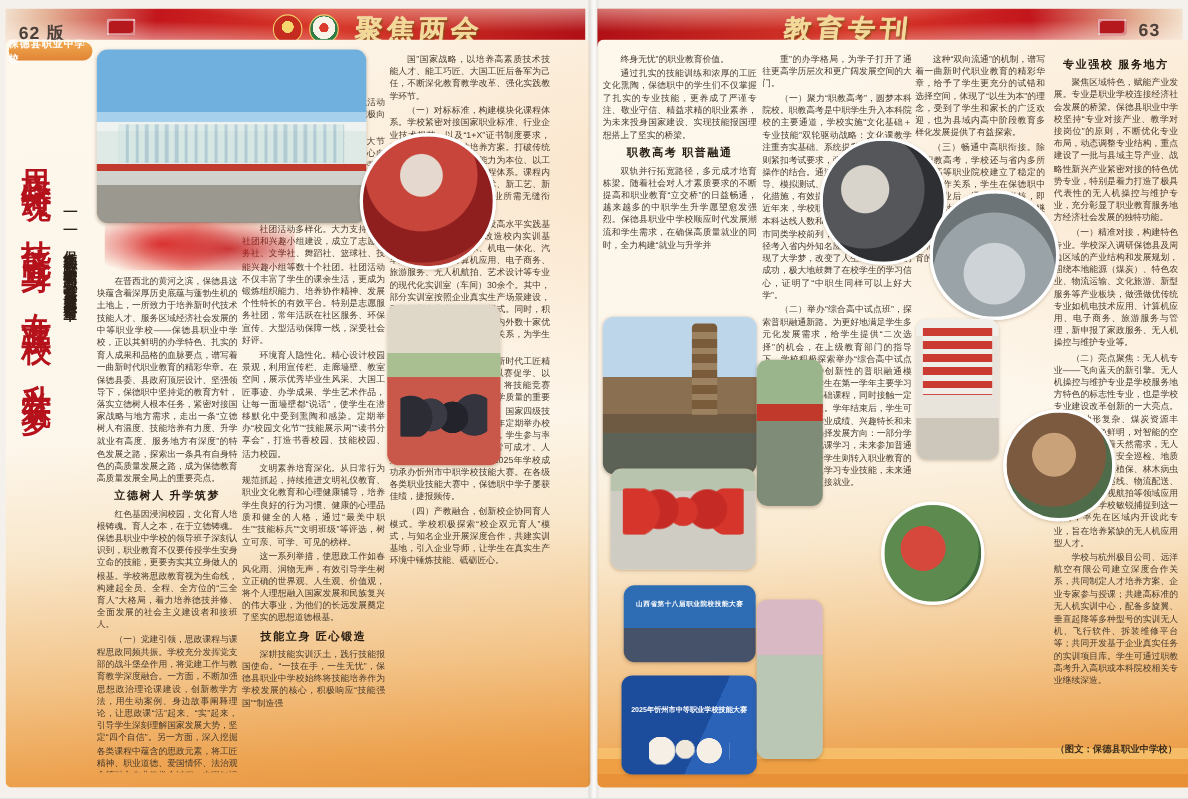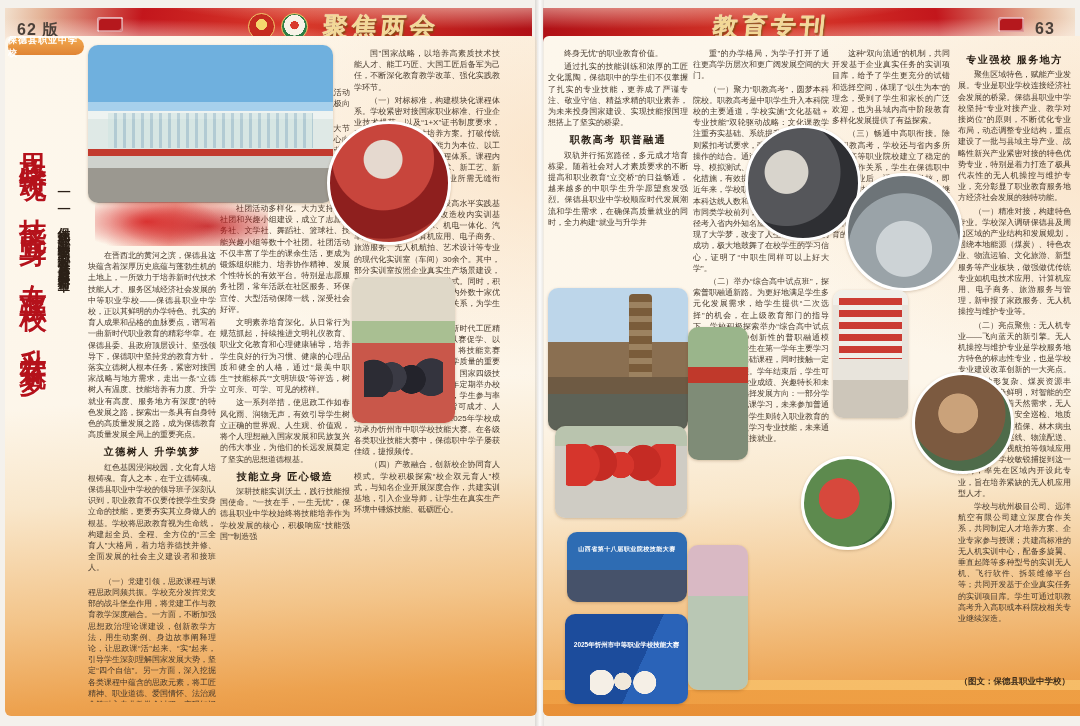--- a/index.html
+++ b/index.html
@@ -125,20 +125,21 @@
     <div class="col" style="left:83px;top:214px;width:128px;height:452px;">
         <p class="para">在晋西北的黄河之滨，保德县这块蕴含着深厚历史底蕴与蓬勃生机的土地上，一所致力于培养新时代技术技能人才、服务区域经济社会发展的中等职业学校——保德县职业中学校，正以其鲜明的办学特色、扎实的育人成果和品格的血脉要点，谱写着一曲新时代职业教育的精彩华章。在保德县委、县政府顶层设计、坚强领导下，保德职中坚持党的教育方针，落实立德树人根本任务，紧密对接国家战略与地方需求，走出一条“立德树人有温度、技能培养有力度、升学就业有高度、服务地方有深度”的特色发展之路，探索出一条具有自身特色的高质量发展之路，成为保德教育高质量发展全局上的重要亮点。</p>
         <h4 class="colhead">立德树人 升学筑梦</h4>
         <p class="para">红色基因浸润校园，文化育人培根铸魂。育人之本，在于立德铸魂。保德县职业中学校的领导班子深刻认识到，职业教育不仅要传授学生安身立命的技能，更要夯实其立身做人的根基。学校将思政教育视为生命线，构建起全员、全程、全方位的“三全育人”大格局，着力培养德技并修、全面发展的社会主义建设者和接班人。</p>
         <p class="para">（一）党建引领，思政课程与课程思政同频共振。学校充分发挥党支部的战斗堡垒作用，将党建工作与教育教学深度融合。一方面，不断加强思想政治理论课建设，创新教学方法，用生动案例、身边故事阐释理论，让思政课“活”起来、“实”起来，引导学生深刻理解国家发展大势，坚定“四个自信”。另一方面，深入挖掘各类课程中蕴含的思政元素，将工匠精神、职业道德、爱国情怀、法治观念等融入专业教学全过程，实现知识传授、能力培养与价值引领的有机统一。例如，在讲述技术原理时融入国家相关领域科技攻关的奋斗故事，在实训教学中强调规范严谨、精益求精的职业要求。</p>
       </div>
     <div class="col" style="left:215px;top:51px;width:130px;height:622px;">
         <p class="para">高度重视学生文化建设，以活动为载体，以环境为熏陶，营造积极向上、格调高雅的育人氛围。</p>
         <p class="para">主题教育常态化。围绕重大节日、纪念日，常态化开展“青春心向党·建功新时代”“传承红色基因”“劳动最光荣”等主题教育活动，组织学生参观红色教育基地、邀请英雄模范进校园，让学生在沉浸式体验中接受精神洗礼。</p>
         <p class="para">社团活动多样化。大力支持学生社团和兴趣小组建设，成立了志愿服务社、文学社、舞蹈社、篮球社、技能兴趣小组等数十个社团。社团活动不仅丰富了学生的课余生活，更成为锻炼组织能力、培养协作精神、发展个性特长的有效平台。特别是志愿服务社团，常年活跃在社区服务、环保宣传、大型活动保障一线，深受社会好评。</p>
+        <p class="para">环境育人隐性化。精心设计校园景观，利用宣传栏、走廊墙壁、教室空间，展示优秀毕业生风采、大国工匠事迹、办学成果、学生艺术作品，让每一面墙壁都“说话”，使学生在潜移默化中受到熏陶和感染。定期举办“校园文化节”“技能展示周”“读书分享会”，打造书香校园、技能校园、活力校园。</p>
         <p class="para">文明素养培育深化。从日常行为规范抓起，持续推进文明礼仪教育、职业文化教育和心理健康辅导，培养学生良好的行为习惯、健康的心理品质和健全的人格，通过“最美中职生”“技能标兵”“文明班级”等评选，树立可亲、可学、可见的榜样。</p>
         <p class="para">这一系列举措，使思政工作如春风化雨、润物无声，有效引导学生树立正确的世界观、人生观、价值观，将个人理想融入国家发展和民族复兴的伟大事业，为他们的长远发展奠定了坚实的思想道德根基。</p>
         <h4 class="colhead">技能立身 匠心锻造</h4>
         <p class="para">深耕技能实训沃土，践行技能报国使命。“一技在手，一生无忧”，保德县职业中学校始终将技能培养作为学校发展的核心，积极响应“技能强国”“制造强</p>
       </div>
     <div class="col" style="left:349px;top:12px;width:146px;height:652px;">
         <p class="para">国”国家战略，以培养高素质技术技能人才、能工巧匠、大国工匠后备军为己任，不断深化教育教学改革、强化实践教学环节。</p>
         <p class="para">（一）对标标准，构建模块化课程体系。学校紧密对接国家职业标准、行业企业技术规范，以及“1+X”证书制度要求，动态调整各专业人才培养方案。打破传统学科体系，构建以职业能力为本位、以工作过程为导向的模块化课程体系。课程内容及时反映新知识、新技术、新工艺、新方法，确保学生所学与企业所需无缝衔接。</p>
         <p class="para">（二）强化实训，建设高水平实践基地。五年来，学校升级改造校内实训基地，建成涵盖数控技术、机电一体化、汽车运用与维修、计算机应用、电子商务、旅游服务、无人机航拍、艺术设计等专业的现代化实训室（车间）30余个。其中，部分实训室按照企业真实生产场景建设，引入企业生产流程和管理模式。同时，积极拓展校外实习基地，与省内外数十家优质企业建立长期稳定的合作关系，为学生提供充足的顶岗实习机会。</p>
         <p class="para">（三）赛教融合，弘扬新时代工匠精神。学校坚持“以赛促教、以赛促学、以赛促改、以赛促建”的理念，将技能竞赛作为检验教学成果、提升教学质量的重要抓手，建立健全校、市、省、国家四级技能竞赛选拔和培训机制。每年定期举办校级技能大赛，覆盖所有专业，学生参与率达80%以上，营造了“人人皆可成才、人人尽展其才”的浓厚氛围。2025年学校成功承办忻州市中职学校技能大赛。在各级各类职业技能大赛中，保德职中学子屡获佳绩，捷报频传。</p>
@@ -153,21 +154,21 @@
         <p class="para">通过扎实的技能训练和浓厚的工匠文化熏陶，保德职中的学生们不仅掌握了扎实的专业技能，更养成了严谨专注、敬业守信、精益求精的职业素养，为未来投身国家建设、实现技能报国理想搭上了坚实的桥梁。</p>
         <h4 class="colhead">职教高考 职普融通</h4>
         <p class="para">双轨并行拓宽路径，多元成才培育栋梁。随着社会对人才素质要求的不断提高和职业教育“立交桥”的日益畅通，越来越多的中职学生升学愿望愈发强烈。保德县职业中学校顺应时代发展潮流和学生需求，在确保高质量就业的同时，全力构建“就业与升学并</p>
       </div>
     <div class="col" style="left:150px;top:12px;width:136px;height:645px;">
         <p class="para">重”的办学格局，为学子打开了通往更高学历层次和更广阔发展空间的大门。</p>
         <p class="para">（一）聚力“职教高考”，圆梦本科院校。职教高考是中职学生升入本科院校的主要通道，学校实施“文化基础＋专业技能”双轮驱动战略：文化课教学注重夯实基础、系统提升；专业课教学则紧扣考试要求，强化理论理解与技能操作的结合。通过分层教学、个性化辅导、模拟测试、心理疏导等一系列精细化措施，有效提升了备考效率和质量。近年来，学校职教高考成绩节节攀升，本科达线人数和达线率连续多年位居全市同类学校前列，大批学子通过这一途径考入省内外知名应用型本科院校，实现了大学梦，改变了人生命运。他们的成功，极大地鼓舞了在校学生的学习信心，证明了“中职生同样可以上好大学”。</p>
         <p class="para">（二）举办“综合高中试点班”，探索普职融通新路。为更好地满足学生多元化发展需求，给学生提供“二次选择”的机会，在上级教育部门的指导下，学校积极探索举办“综合高中试点班”。这是一种创新性的普职融通模式。试点班的学生在第一学年主要学习普通高中文化基础课程，同时接触一定的职业认知课程。学年结束后，学生可以根据自己的学业成绩、兴趣特长和未来规划，自主选择发展方向：一部分学生继续强化文化课学习，未来参加普通高考；另一部分学生则转入职业教育的相关专业，重点学习专业技能，未来通过职教高考或直接就业。</p>
       </div>
     <div class="col" style="left:289px;top:12px;width:118px;height:500px;">
-        <p class="para">这种“双向流通”的机制，共同开发基于企业真实任务的实训项目库，给予了学生更充分的试错和选择空间，体现了“以生为本”的理念，受到了学生和家长的广泛欢迎，也为县域内高中阶段教育多样化发展提供了有益探索。</p>
+        <p class="para">这种“双向流通”的机制，谱写着一曲新时代职业教育的精彩华章，给予了学生更充分的试错和选择空间，体现了“以生为本”的理念，受到了学生和家长的广泛欢迎，也为县域内高中阶段教育多样化发展提供了有益探索。</p>
         <p class="para">（三）畅通中高职衔接。除了职教高考，学校还与省内多所优质高等职业院校建立了稳定的对口合作关系，学生在保德职中完成学业后，通过转段考核，即可升入对应高职院校相关专业继续深造两年，为学生提供了稳定、便捷的升学通道，降低了时间和经济成本，实现了中高职教育的有机衔接。</p>
       </div>
     <div class="col" style="left:415px;top:12px;width:113px;height:622px;">
         <h4 class="colhead">专业强校 服务地方</h4>
         <p class="para">聚焦区域特色，赋能产业发展。专业是职业学校连接经济社会发展的桥梁。保德县职业中学校坚持“专业对接产业、教学对接岗位”的原则，不断优化专业布局，动态调整专业结构，重点建设了一批与县域主导产业、战略性新兴产业紧密对接的特色优势专业，特别是着力打造了极具代表性的无人机操控与维护专业，充分彰显了职业教育服务地方经济社会发展的独特功能。</p>
         <p class="para">（一）精准对接，构建特色专业。学校深入调研保德县及周边区域的产业结构和发展规划，围绕本地能源（煤炭）、特色农业、物流运输、文化旅游、新型服务等产业板块，做强做优传统专业如机电技术应用、计算机应用、电子商务、旅游服务与管理，新申报了家政服务、无人机操控与维护专业等。</p>
         <p class="para">（二）亮点聚焦：无人机专业——飞向蓝天的新引擎。无人机操控与维护专业是学校服务地方特色的标志性专业，也是学校专业建设改革创新的一大亮点。保德县地形复杂、煤炭资源丰富、农业特色鲜明，对智能的空中作业技术有着天然需求，无人机在矿山测绘、安全巡检、地质灾害监测、农业植保、林木病虫害防治、电力巡线、物流配送、应急救援、影视航拍等领域应用前景广阔。学校敏锐捕捉到这一趋势，率先在区域内开设此专业，旨在培养紧缺的无人机应用型人才。</p>
         <p class="para">学校与杭州极目公司、远洋航空有限公司建立深度合作关系，共同制定人才培养方案、企业专家参与授课；共建高标准的无人机实训中心，配备多旋翼、垂直起降等多种型号的实训无人机、飞行软件、拆装维修平台等；共同开发基于企业真实任务的实训项目库。学生可通过职教高考升入高职或本科院校相关专业继续深造。</p>
       </div>
 

